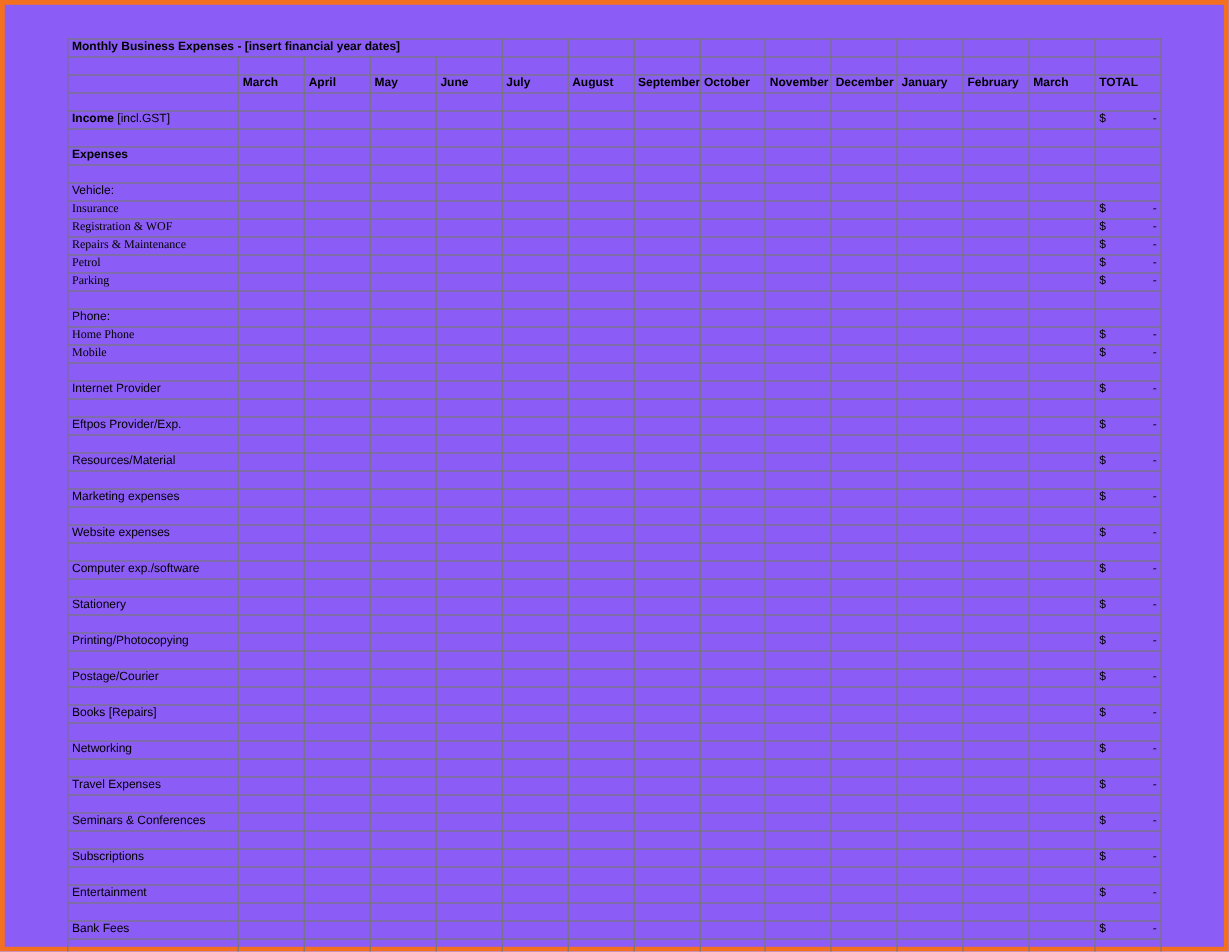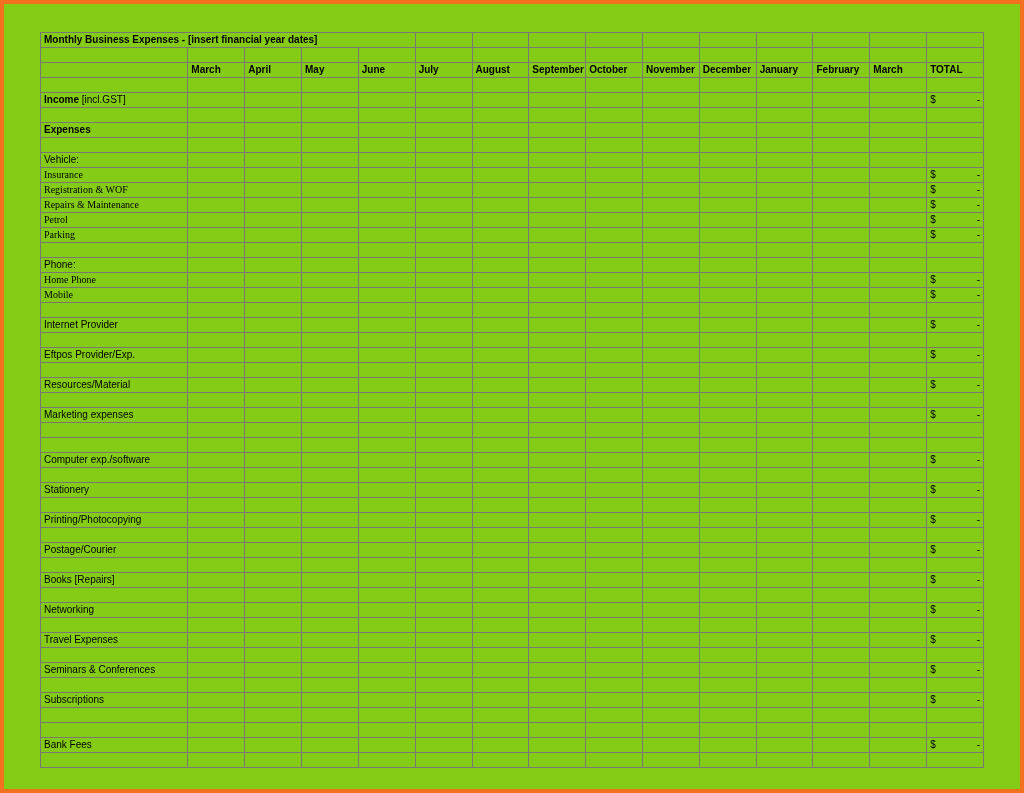--- a/index.html
+++ b/index.html
@@ -8,22 +8,22 @@
     background: #fff;
     font-family: Arial, Helvetica, sans-serif;
     font-size: 10px;
     color: #000;
   }
   .frame {
     box-sizing: border-box;
     width: 1024px;
     height: 793px;
     border: 4px solid #f37021;
-    background: #84cc16;
-    padding: 28px 36px;
+    background: #8b5cf6;
+    padding: 28px 52px;
   }
   table.sheet {
     border-collapse: collapse;
     width: 100%;
     table-layout: fixed;
   }
   table.sheet td, table.sheet th {
     border: 1px solid #777;
     height: 12px;
     padding: 1px 3px;
@@ -558,20 +558,40 @@
           <td></td>
           <td></td>
           <td></td>
           <td></td>
           <td></td>
           <td></td>
           <td></td>
           <td></td>
         </tr>
         <tr>
+          <td>Website expenses</td>
+          <td></td>
+          <td></td>
+          <td></td>
+          <td></td>
+          <td></td>
+          <td></td>
+          <td></td>
+          <td></td>
+          <td></td>
+          <td></td>
+          <td></td>
+          <td></td>
+          <td></td>
+          <td class="currency-cell">
+            <span class="d">$</span>
+            <span class="dash">-</span>
+          </td>
+        </tr>
+        <tr>
           <td></td>
           <td></td>
           <td></td>
           <td></td>
           <td></td>
           <td></td>
           <td></td>
           <td></td>
           <td></td>
           <td></td>
@@ -906,20 +926,40 @@
           <td></td>
           <td></td>
           <td></td>
           <td></td>
           <td></td>
           <td></td>
           <td></td>
           <td></td>
           <td></td>
           <td></td>
+        </tr>
+        <tr>
+          <td>Entertainment</td>
+          <td></td>
+          <td></td>
+          <td></td>
+          <td></td>
+          <td></td>
+          <td></td>
+          <td></td>
+          <td></td>
+          <td></td>
+          <td></td>
+          <td></td>
+          <td></td>
+          <td></td>
+          <td class="currency-cell">
+            <span class="d">$</span>
+            <span class="dash">-</span>
+          </td>
         </tr>
         <tr>
           <td></td>
           <td></td>
           <td></td>
           <td></td>
           <td></td>
           <td></td>
           <td></td>
           <td></td>

